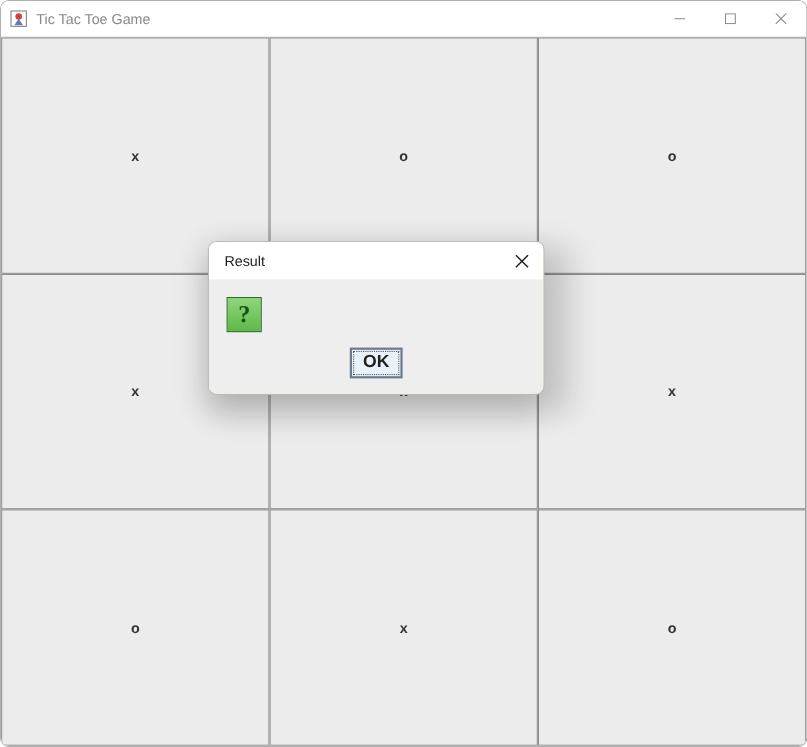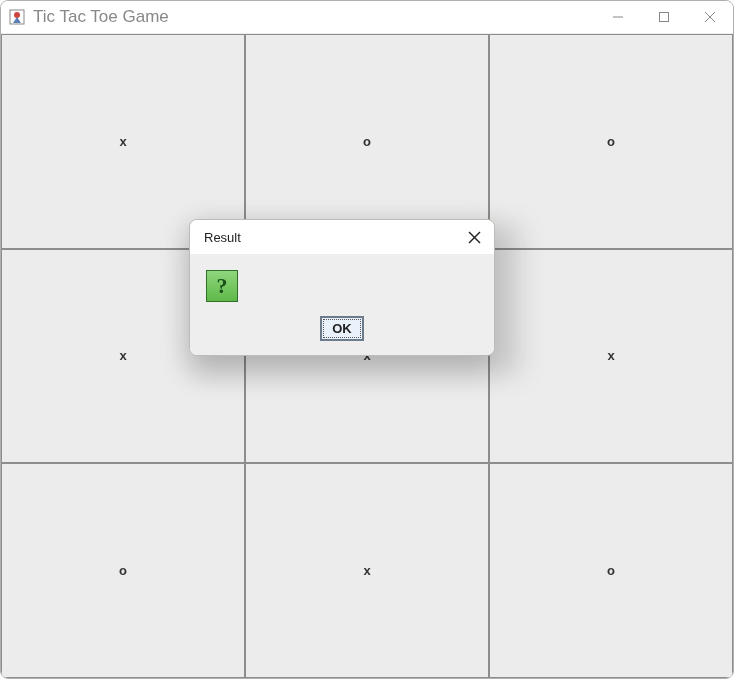--- a/index.html
+++ b/index.html
@@ -32,21 +32,21 @@
     .titlebar-icon {
       width: 16px;
       height: 16px;
       margin-right: 8px;
       display: inline-flex;
       align-items: center;
       justify-content: center;
     }
     .titlebar-title {
       color: #888;
-      font-size: 17px;
+      font-size: 13px;
       flex: 1;
     }
     .titlebar-controls {
       display: flex;
       height: 100%;
     }
     .titlebar-btn {
       width: 46px;
       height: 32px;
       display: flex;
@@ -150,21 +150,21 @@
     }
     .dialog-msg {
       font-size: 12.5px;
       font-weight: 600;
       color: #222;
     }
     .ok-btn {
       padding: 3px 10px;
       background: #e9f1fb;
       border: 2px solid #6b7b8c;
-      font-size: 13px;
+      font-size: 16px;
       font-weight: 700;
       color: #222;
       outline: 1px dotted #555;
       outline-offset: -4px;
     }
   </style>
 </head>
 <body>
 
 <div class="window">

